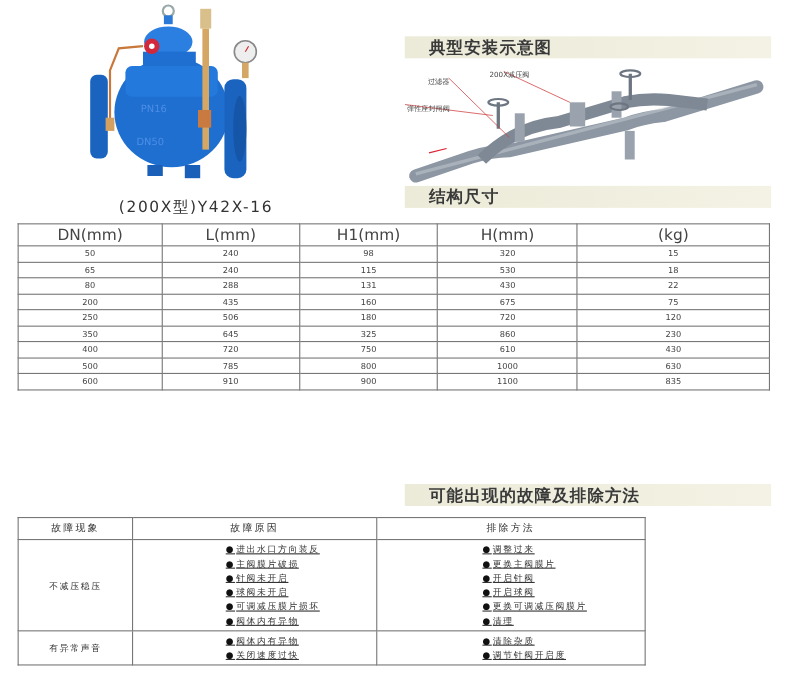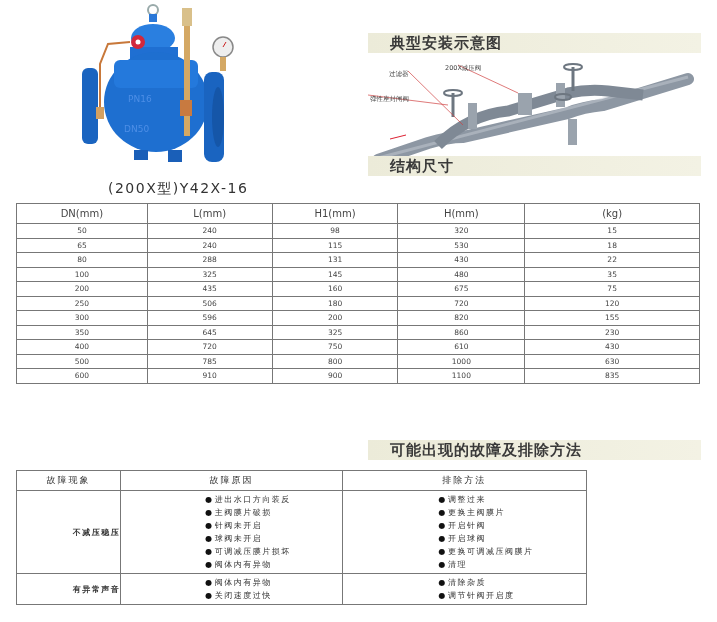--- a/index.html
+++ b/index.html
@@ -7,38 +7,38 @@
   body { position: relative; font-family: "DejaVu Sans", "Liberation Sans", sans-serif; color: #222; }
 
   
   .product { position: absolute; left: 78px; top: 2px; width: 170px; height: 170px; }
   .caption { position: absolute; left: 108px; top: 180px; font-size: 14px; letter-spacing: 1.5px; color: #333; }
 
   
   .band { position: absolute; left: 368px; width: 333px; height: 20px; background: linear-gradient(90deg, #ecebd9, #f3f2e4); }
   .band span { position: absolute; left: 22px; top: 1px; font-size: 15px; font-weight: bold; color: #3a3a3a; letter-spacing: 1px; }
   .band-install { top: 33px; padding-left: 35px; }
-  .band-dims { top: 156px; padding-left: 36px; }
+  .band-dims { top: 169px; padding-left: 36px; }
   .band-fault { top: 440px; }
 
   .diagram { position: absolute; left: 368px; top: 55px; width: 333px; height: 112px; }
   .diag-label { position: absolute; font-size: 6.5px; color: #444; }
 
   
   table { border-collapse: collapse; position: absolute; }
   .dims { left: 16px; top: 203px; width: 684px; font-size: 7.5px; color: #444; }
-  .dims th { font-weight: normal; font-size: 10px; height: 20px; border: 1px solid #777; }
+  .dims th { font-weight: normal; font-size: 14px; height: 20px; border: 1px solid #777; }
   .dims td { height: 14.5px; border: 1px solid #777; text-align: center; }
   .dims tr td:first-child, .dims tr th:first-child { border-left-width: 1px; }
 
   .faults { left: 16px; top: 470px; width: 571px; font-size: 8px; color: #333; }
   .faults th { font-weight: normal; font-size: 9px; letter-spacing: 2px; height: 20px; border: 1px solid #777; }
   .faults td { border: 1px solid #777; vertical-align: middle; }
-  .faults td.sym { text-align: right; letter-spacing: 1.5px; font-weight: bold; }
-  .faults ul { list-style: none; padding: 2px 0; }
+  .faults td.sym { text-align: center; letter-spacing: 1.5px; }
+  .faults ul { list-style: none; padding: 2px 0; text-decoration: underline; }
   .faults li { height: 13px; line-height: 13px; letter-spacing: 1.5px; white-space: nowrap; }
   .faults li::before { content: "●"; font-size: 8px; margin-right: 1px; color: #111; }
   .cause ul { margin-left: 84px; }
   .remedy ul { margin-left: 96px; }
 </style>
 </head>
 <body>
 
 <svg class="product" viewBox="0 0 170 170">
 
@@ -145,46 +145,32 @@
         <td>18</td>
       </tr>
       <tr>
         <td>80</td>
         <td>288</td>
         <td>131</td>
         <td>430</td>
         <td>22</td>
       </tr>
       <tr>
-        <td>100</td>
-        <td>325</td>
-        <td>145</td>
-        <td>480</td>
-        <td>35</td>
-      </tr>
-      <tr>
         <td>200</td>
         <td>435</td>
         <td>160</td>
         <td>675</td>
         <td>75</td>
       </tr>
       <tr>
         <td>250</td>
         <td>506</td>
         <td>180</td>
         <td>720</td>
         <td>120</td>
-      </tr>
-      <tr>
-        <td>300</td>
-        <td>596</td>
-        <td>200</td>
-        <td>820</td>
-        <td>155</td>
       </tr>
       <tr>
         <td>350</td>
         <td>645</td>
         <td>325</td>
         <td>860</td>
         <td>230</td>
       </tr>
       <tr>
         <td>400</td>

